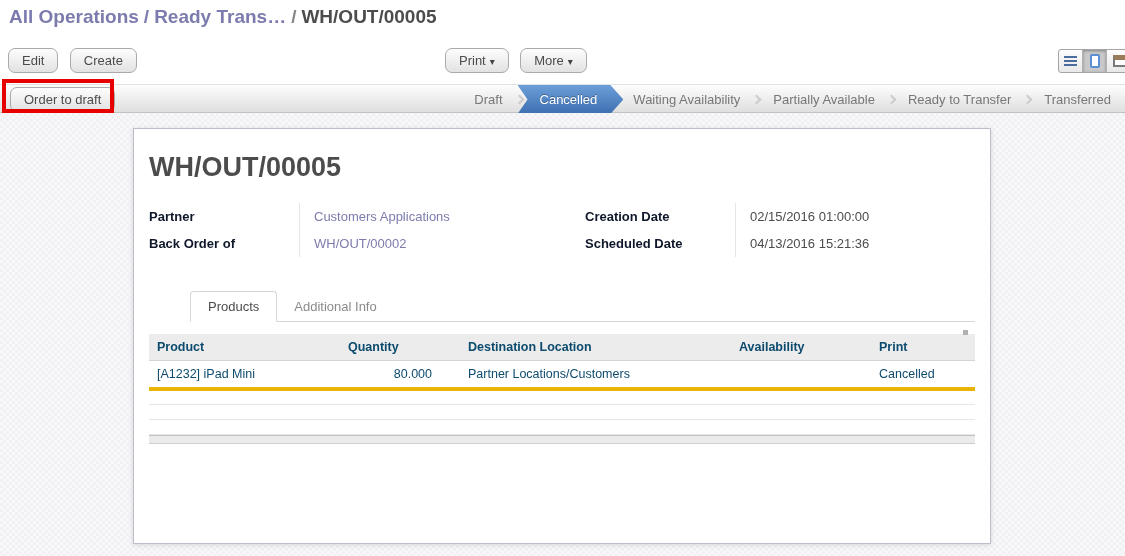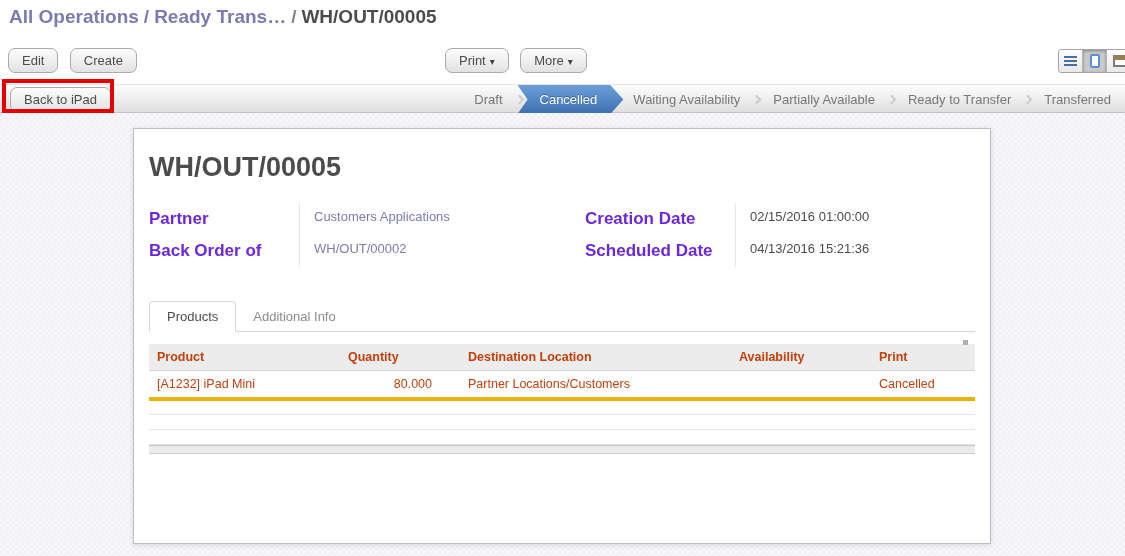--- a/index.html
+++ b/index.html
@@ -70,37 +70,37 @@
   }
   .sheet { position:absolute; left:133px; top:15px; width:858px; height:416px;
     background:#fff; border:1px solid #bebecb; box-shadow:0 1px 5px rgba(0,0,0,.13);
     padding:0 15px; }
   .sheet-title { margin:23px 0 20px; font-size:27px; font-weight:bold; color:#4c4c4c; }
 
   .field-groups { display:flex; }
   .fgroup { display:table; }
   .fgroup.left { width:436px; }
   .frow { display:table-row; }
-  .flabel { display:table-cell; width:150px; font-weight:bold; font-size:17px; color:#6d28d9;
+  .flabel { display:table-cell; width:150px; font-weight:bold; font-size:13px; color:#0f172a;
     padding:6px 0; vertical-align:top; }
   .fvalue { display:table-cell; font-size:13px; color:#4c4c4c;
     padding:6px 0 6px 14px; border-left:1px solid #e6e6e6; vertical-align:top; }
   .fvalue.link { color:#7c7bad; cursor:pointer; }
 
   
   .tabs { display:flex; align-items:flex-end; margin-top:33px;
-    border-bottom:1px solid #d6d6d6; height:32px; }
+    border-bottom:1px solid #d6d6d6; height:32px;margin-left:41px; }
   .tab { font-size:13px; padding:7px 17px; color:#8b8b8b; cursor:pointer; }
   .tab.active { background:#fff; border:1px solid #d6d6d6; border-bottom:1px solid #fff;
     margin-bottom:-1px; border-radius:4px 4px 0 0; color:#4c4c4c; }
 
   
   .list-view { margin-top:12px; position:relative; }
   .corner-sq { position:absolute; right:7px; top:-4px; width:5px; height:5px; background:#b0b0b0; }
-  table.moves { width:100%; border-collapse:collapse; font-size:12.5px; color:#c2410c; table-layout:fixed; }
+  table.moves { width:100%; border-collapse:collapse; font-size:12.5px; color:#0c4a6e; table-layout:fixed; }
   .moves thead th { background:#ececec; border-bottom:1px solid #d5d5d5; text-align:left;
     font-weight:bold; padding:6px 8px; }
   .moves td { padding:6px 8px; border-bottom:4px solid #eab308; overflow:hidden; white-space:nowrap; }
   .moves .num { text-align:right; padding-right:28px; }
   .moves tr.empty td { height:15px; border-bottom:1px solid #e6e6e6; }
   .hscrollbar { height:9px; background:#ebebeb; border-top:1px solid #c2c2c2;
     border-bottom:1px solid #cfcfcf; }
 </style>
 </head>
 <body>
@@ -127,21 +127,21 @@
     <span class="switch-btn active">
         <span class="ico-form"></span>
       </span>
     <span class="switch-btn">
         <span class="ico-cal"></span>
       </span>
   </span>
 </div>
 
 <div class="status-row">
-  <span class="btn back-draft-btn"><span>Back to iPad</span></span>
+  <span class="btn back-draft-btn"><span>Order to draft</span></span>
 
   <div class="stages">
     <span class="stage">Draft</span>
     <span class="stage-chev"></span>
     <span class="stage active">Cancelled</span>
     <span class="stage">Waiting Availability</span>
     <span class="stage-chev"></span>
     <span class="stage">Partially Available</span>
     <span class="stage-chev"></span>
     <span class="stage">Ready to Transfer</span>

